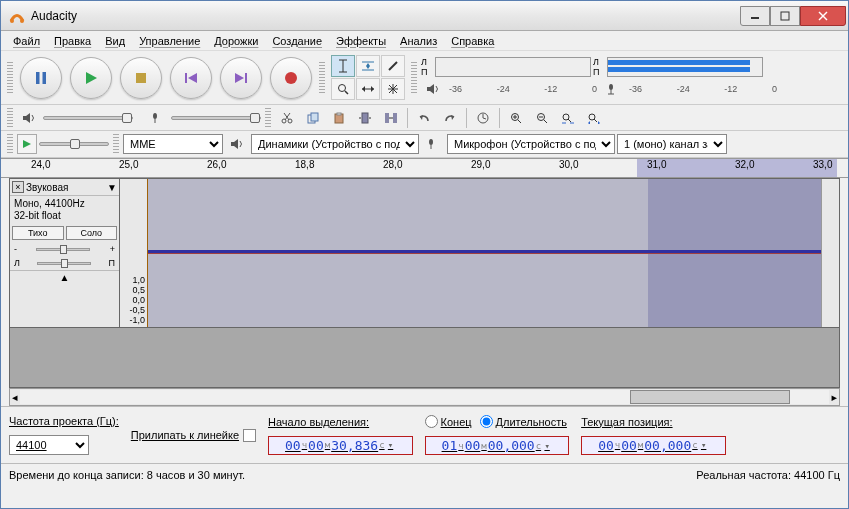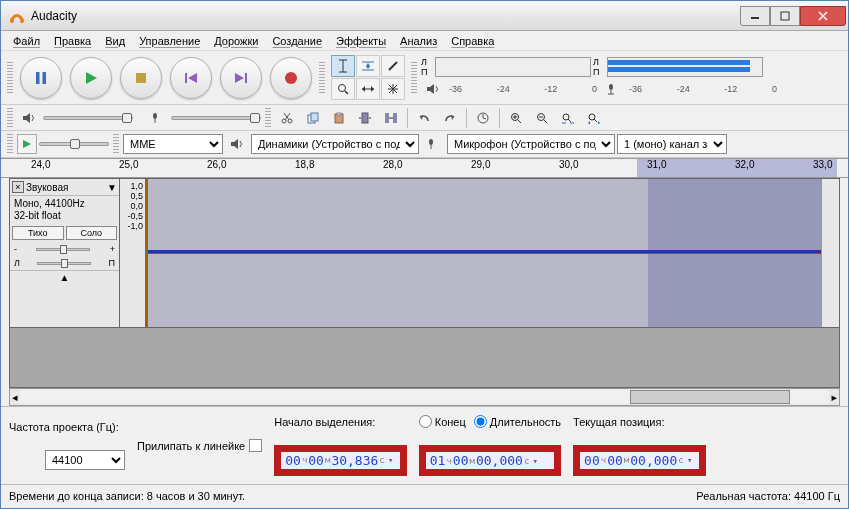--- a/index.html
+++ b/index.html
@@ -109,33 +109,33 @@
   .track-panel-head{padding:2px;border-bottom:1px solid #bbb;display:flex;align-items:center;gap:2px;}
   .track-close{width:12px;height:12px;border:1px solid #666;display:flex;align-items:center;justify-content:center;font-size:9px;background:#ddd;}
   .track-info{padding:2px 4px;line-height:12px;}
   .track-btns{display:flex;gap:2px;padding:2px;}
   .track-btn{flex:1;border:1px solid #888;background:#f4f4f4;font-size:9px;text-align:center;padding:1px;}
   .track-slider-row{display:flex;align-items:center;justify-content:space-between;padding:2px 4px;font-size:9px;}
   .mini-slider{width:54px;height:3px;background:#ccc;border:1px solid #999;position:relative;}
   .mini-thumb{width:7px;height:9px;background:#eee;border:1px solid #666;position:absolute;top:-4px;}
   .collapse-btn{text-align:center;border-top:1px solid #bbb;padding:1px;}
   .wave-area{flex:1;display:flex;}
-  .vscale{width:28px;background:#e8e8e8;border-right:3px solid #a16207;display:flex;flex-direction:column;justify-content:flex-start;padding:2px;font-size:9px;text-align:right;}
+  .vscale{width:28px;background:#e8e8e8;border-right:1px solid #a16207;display:flex;flex-direction:column;justify-content:flex-end;padding:2px;font-size:9px;text-align:right;}
   .wave{flex:1;background:#b8b8c8;position:relative;}
   .wave-sel{position:absolute;top:0;bottom:0;background:#9898b8;}
   .wave-zero{position:absolute;left:0;right:0;top:50%;height:1px;background:#a04040;}
   .wave-line{position:absolute;left:0;right:0;top:48%;height:3px;background:#3030a0;}
   .vscroll{width:18px;background:#e8e8e8;border-left:1px solid #999;}
   .below-track{height:60px;background:#a8a8a8;border:1px solid #666;border-top:none;}
   .hscroll{height:18px;display:flex;align-items:center;background:#e8e8e8;border:1px solid #999;padding:0 2px;}
   .hscroll-track{flex:1;height:14px;background:#f0f0f0;margin:0 2px;position:relative;}
   .hscroll-thumb{position:absolute;height:14px;background:#cdcdcd;border:1px solid #888;top:0;}
   .status-controls{display:flex;align-items:center;padding:8px;gap:12px;border-top:1px solid #bbb;background:#f0f0f0;}
-  .ctrl-group{display:flex;flex-direction:column;gap:17px;}
-  .time-display{font-family:monospace;font-size:13px;border:7px solid #b91c1c;background:#eef;padding:1px 4px;display:flex;align-items:center;}
+  .ctrl-group{display:flex;flex-direction:column;gap:8px;text-decoration:underline;}
+  .time-display{font-family:monospace;font-size:13px;border:1px solid #b91c1c;background:#eef;padding:1px 16px;display:flex;align-items:center;}
   .time-display .h{color:#888;font-size:9px;margin:0 1px;}
   .time-display .v{color:#2244cc;}
   .time-display .dd{width:10px;text-align:center;font-size:9px;color:#666;}
   .radio{display:flex;align-items:center;gap:3px;font-size:11px;}
   .radio input{margin:0;}
   .statusbar{height:22px;border-top:1px solid #bbb;display:flex;align-items:center;padding:0 8px;font-size:11px;justify-content:space-between;background:#f0f0f0;}
   .chk{width:13px;height:13px;border:1px solid #888;background:#fff;display:inline-block;vertical-align:middle;}
   svg{display:block;}
 </style>
 </head>
@@ -517,21 +517,21 @@
       <div class="hscroll-track">
           <div class="hscroll-thumb" style="left:610px;width:160px;"></div>
         </div>
       <span>▸</span>
     </div>
   </div>
 
   <div class="status-controls">
     <div class="ctrl-group">
       <span>Частота проекта (Гц):</span>
-      <select class="combo" style="width:80px;margin-left:36px;"><option>44100</option></select>
+      <select class="combo" style="width:80px;"><option>44100</option></select>
     </div>
     <div class="ctrl-group" style="justify-content:flex-end;">
       <div style="display:flex;align-items:center;gap:4px;">
         <span>Прилипать к линейке</span>
         <span class="chk"></span>
       </div>
     </div>
     <div class="ctrl-group">
       <span>Начало выделения:</span>
       <div class="time-display">

